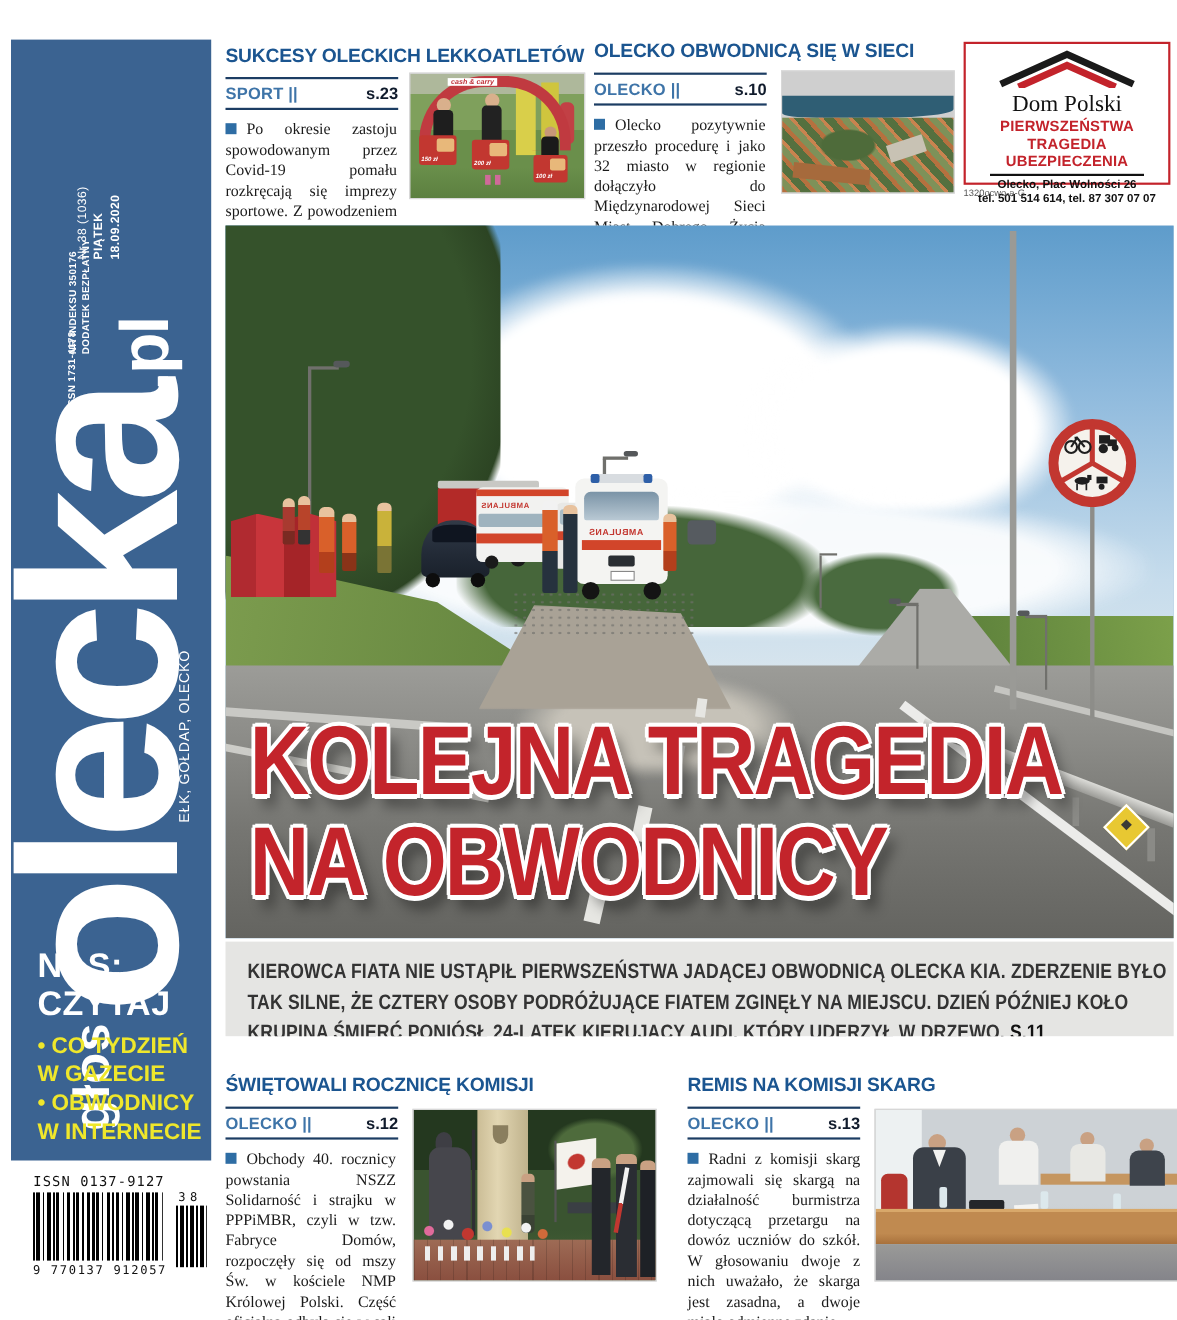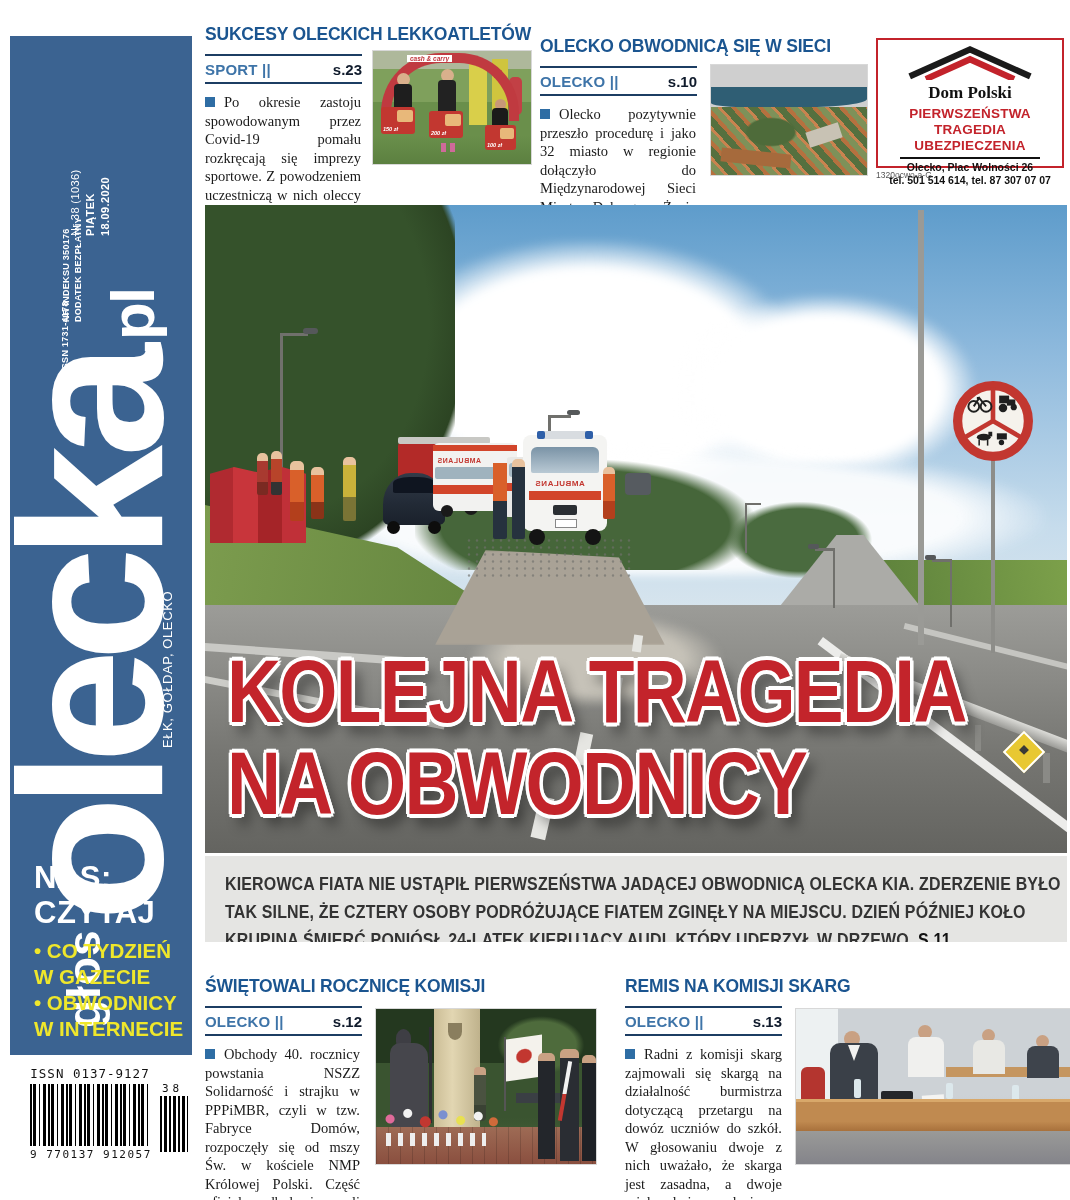--- a/index.html
+++ b/index.html
@@ -38,21 +38,21 @@
   .secrow{width:157px;display:flex;justify-content:space-between;align-items:center;padding:5px 0 4px;}
   .secname{font-size:15px;font-weight:700;color:#3E74A8;letter-spacing:.2px;}
   .pagenum{font-size:15px;font-weight:700;color:#101B2C;}
   .body{font-family:"Liberation Serif",serif;font-size:14.5px;line-height:18.5px;text-align:justify;
         color:#1A1A1A;margin-top:9px;}
   .sqb{display:inline-block;width:10px;height:10px;background:#2E6DA4;margin-right:9px;}
   .pframe{position:absolute;overflow:hidden;border:1px solid #D8D8D8;background:#cfcfcf;}
   
   .ad{position:absolute;left:876px;top:38px;width:184px;height:126px;border:2.5px solid #C3232B;
       background:#fff;text-align:center;}
-  .ad-name{font-family:"Liberation Serif",serif;font-size:17px;font-weight:700;color:#111;line-height:26px;margin-top:-4px;}
+  .ad-name{font-family:"Liberation Serif",serif;font-size:21px;font-weight:400;color:#111;line-height:26px;margin-top:-4px;}
   .ad-line{font-size:13.5px;font-weight:700;color:#C3232B;line-height:16px;letter-spacing:.2px;}
   .ad-div{width:140px;height:2px;background:#111;margin:3px auto 2px;}
   .ad-small{font-size:10.5px;font-weight:700;color:#111;line-height:12.5px;}
   .ad-code{position:absolute;left:876px;top:170px;width:188px;text-align:left;font-size:8.5px;color:#555;}
   
   .photo-main{position:absolute;left:205px;top:205px;width:862px;height:648px;overflow:hidden;background:#9DC0DC;}
   .cloud{position:absolute;background:radial-gradient(ellipse at 50% 55%,#fff 0 55%,rgba(255,255,255,0) 72%);filter:blur(4px);}
   .pole{position:absolute;background:#70706C;}
   .hl{position:absolute;left:22px;color:#C3242B;font-weight:700;font-size:89px;line-height:1;
       letter-spacing:-2px;transform:scaleX(.84);transform-origin:0 0;white-space:nowrap;
@@ -100,21 +100,21 @@
   </aside>
 
   <div class="bc">
     <div class="bc-issn">ISSN 0137-9127</div>
     <div class="bc-bars"></div>
     <div class="bc-digits">9 770137 912057</div>
     <div class="bc-addon-n">38</div>
     <div class="bc-addon-b"></div>
   </div>
 
-  <section class="art abs" style="left:205px;top:24px;width:330px;">
+  <section class="art abs" style="left:205px;top:40px;width:330px;">
     <h2>SUKCESY OLECKICH LEKKOATLETÓW</h2>
     <div class="rule" style="margin-top:9px;"></div>
     <div class="secrow">
       <span class="secname"><span>SPORT</span> <span>||</span></span>
       <span class="pagenum">s.23</span>
     </div>
     <div class="rule"></div>
     <div class="body" style="width:156px;"><span class="sqb"></span><span>Po okresie zastoju spowodowanym przez Covid-19 pomału rozkręcają się imprezy sportowe. Z powodzeniem uczestniczą w nich oleccy sportowcy.</span></div>
 
     <div class="pframe" style="left:167px;top:26px;width:158px;height:113px;">

